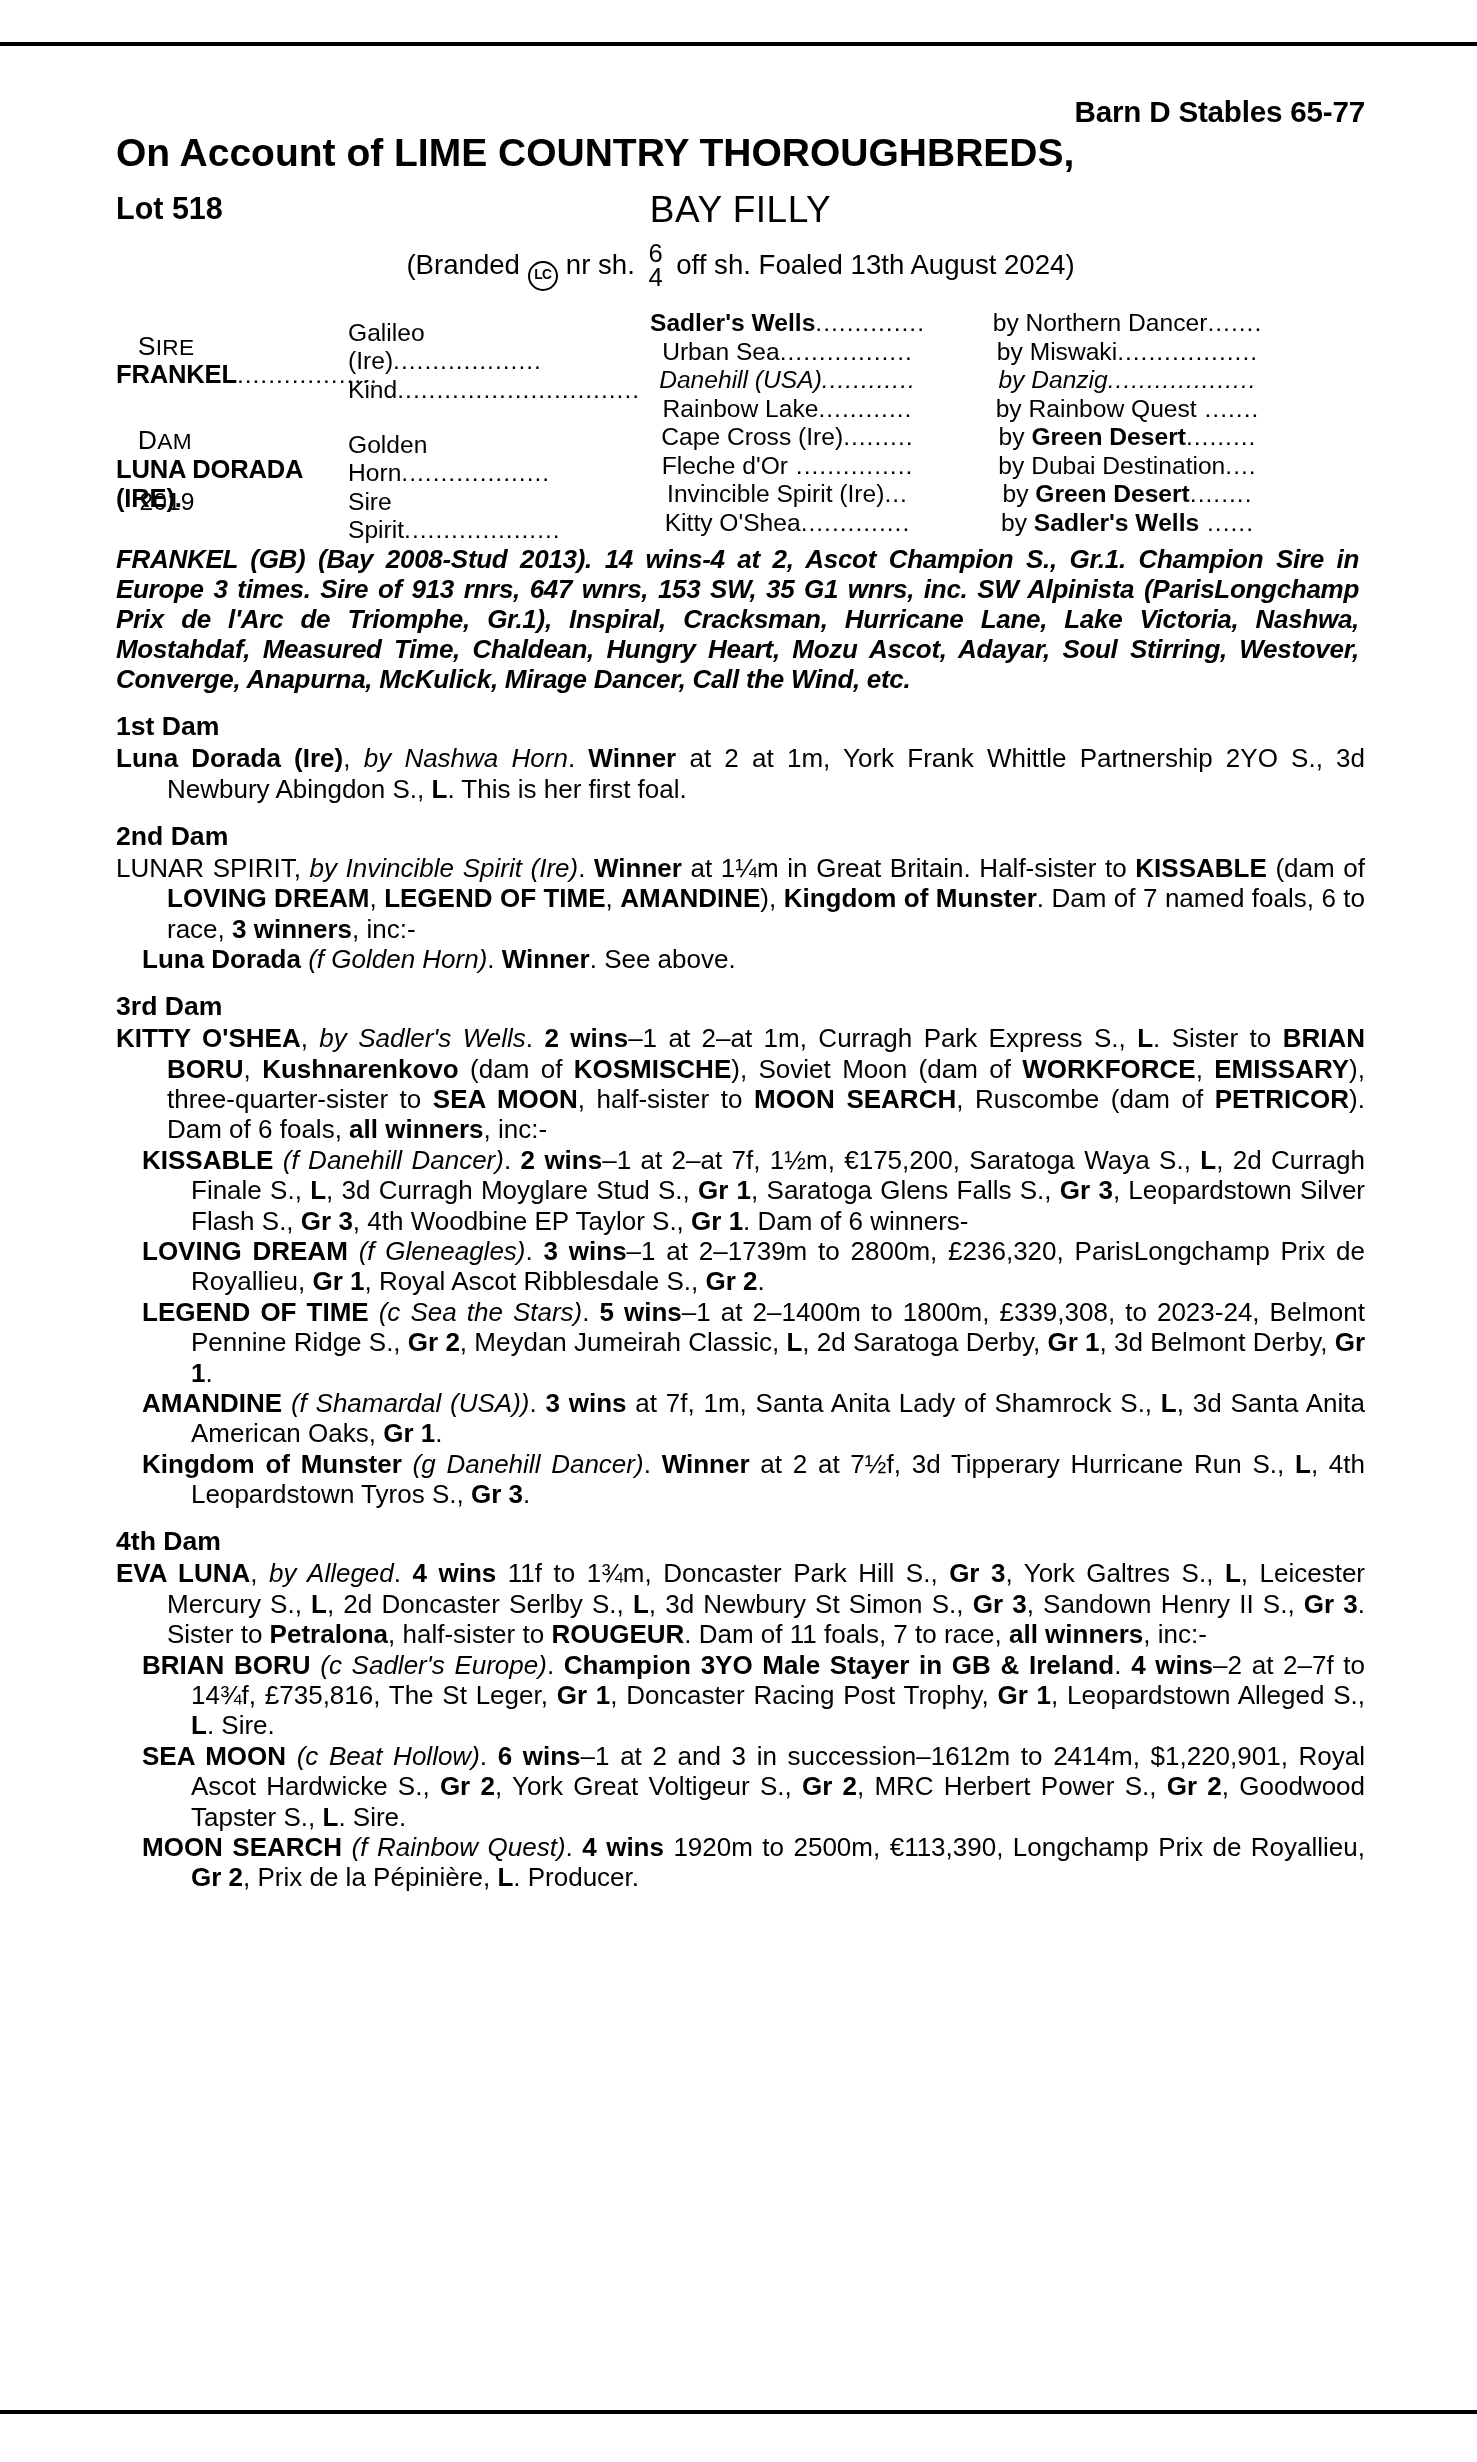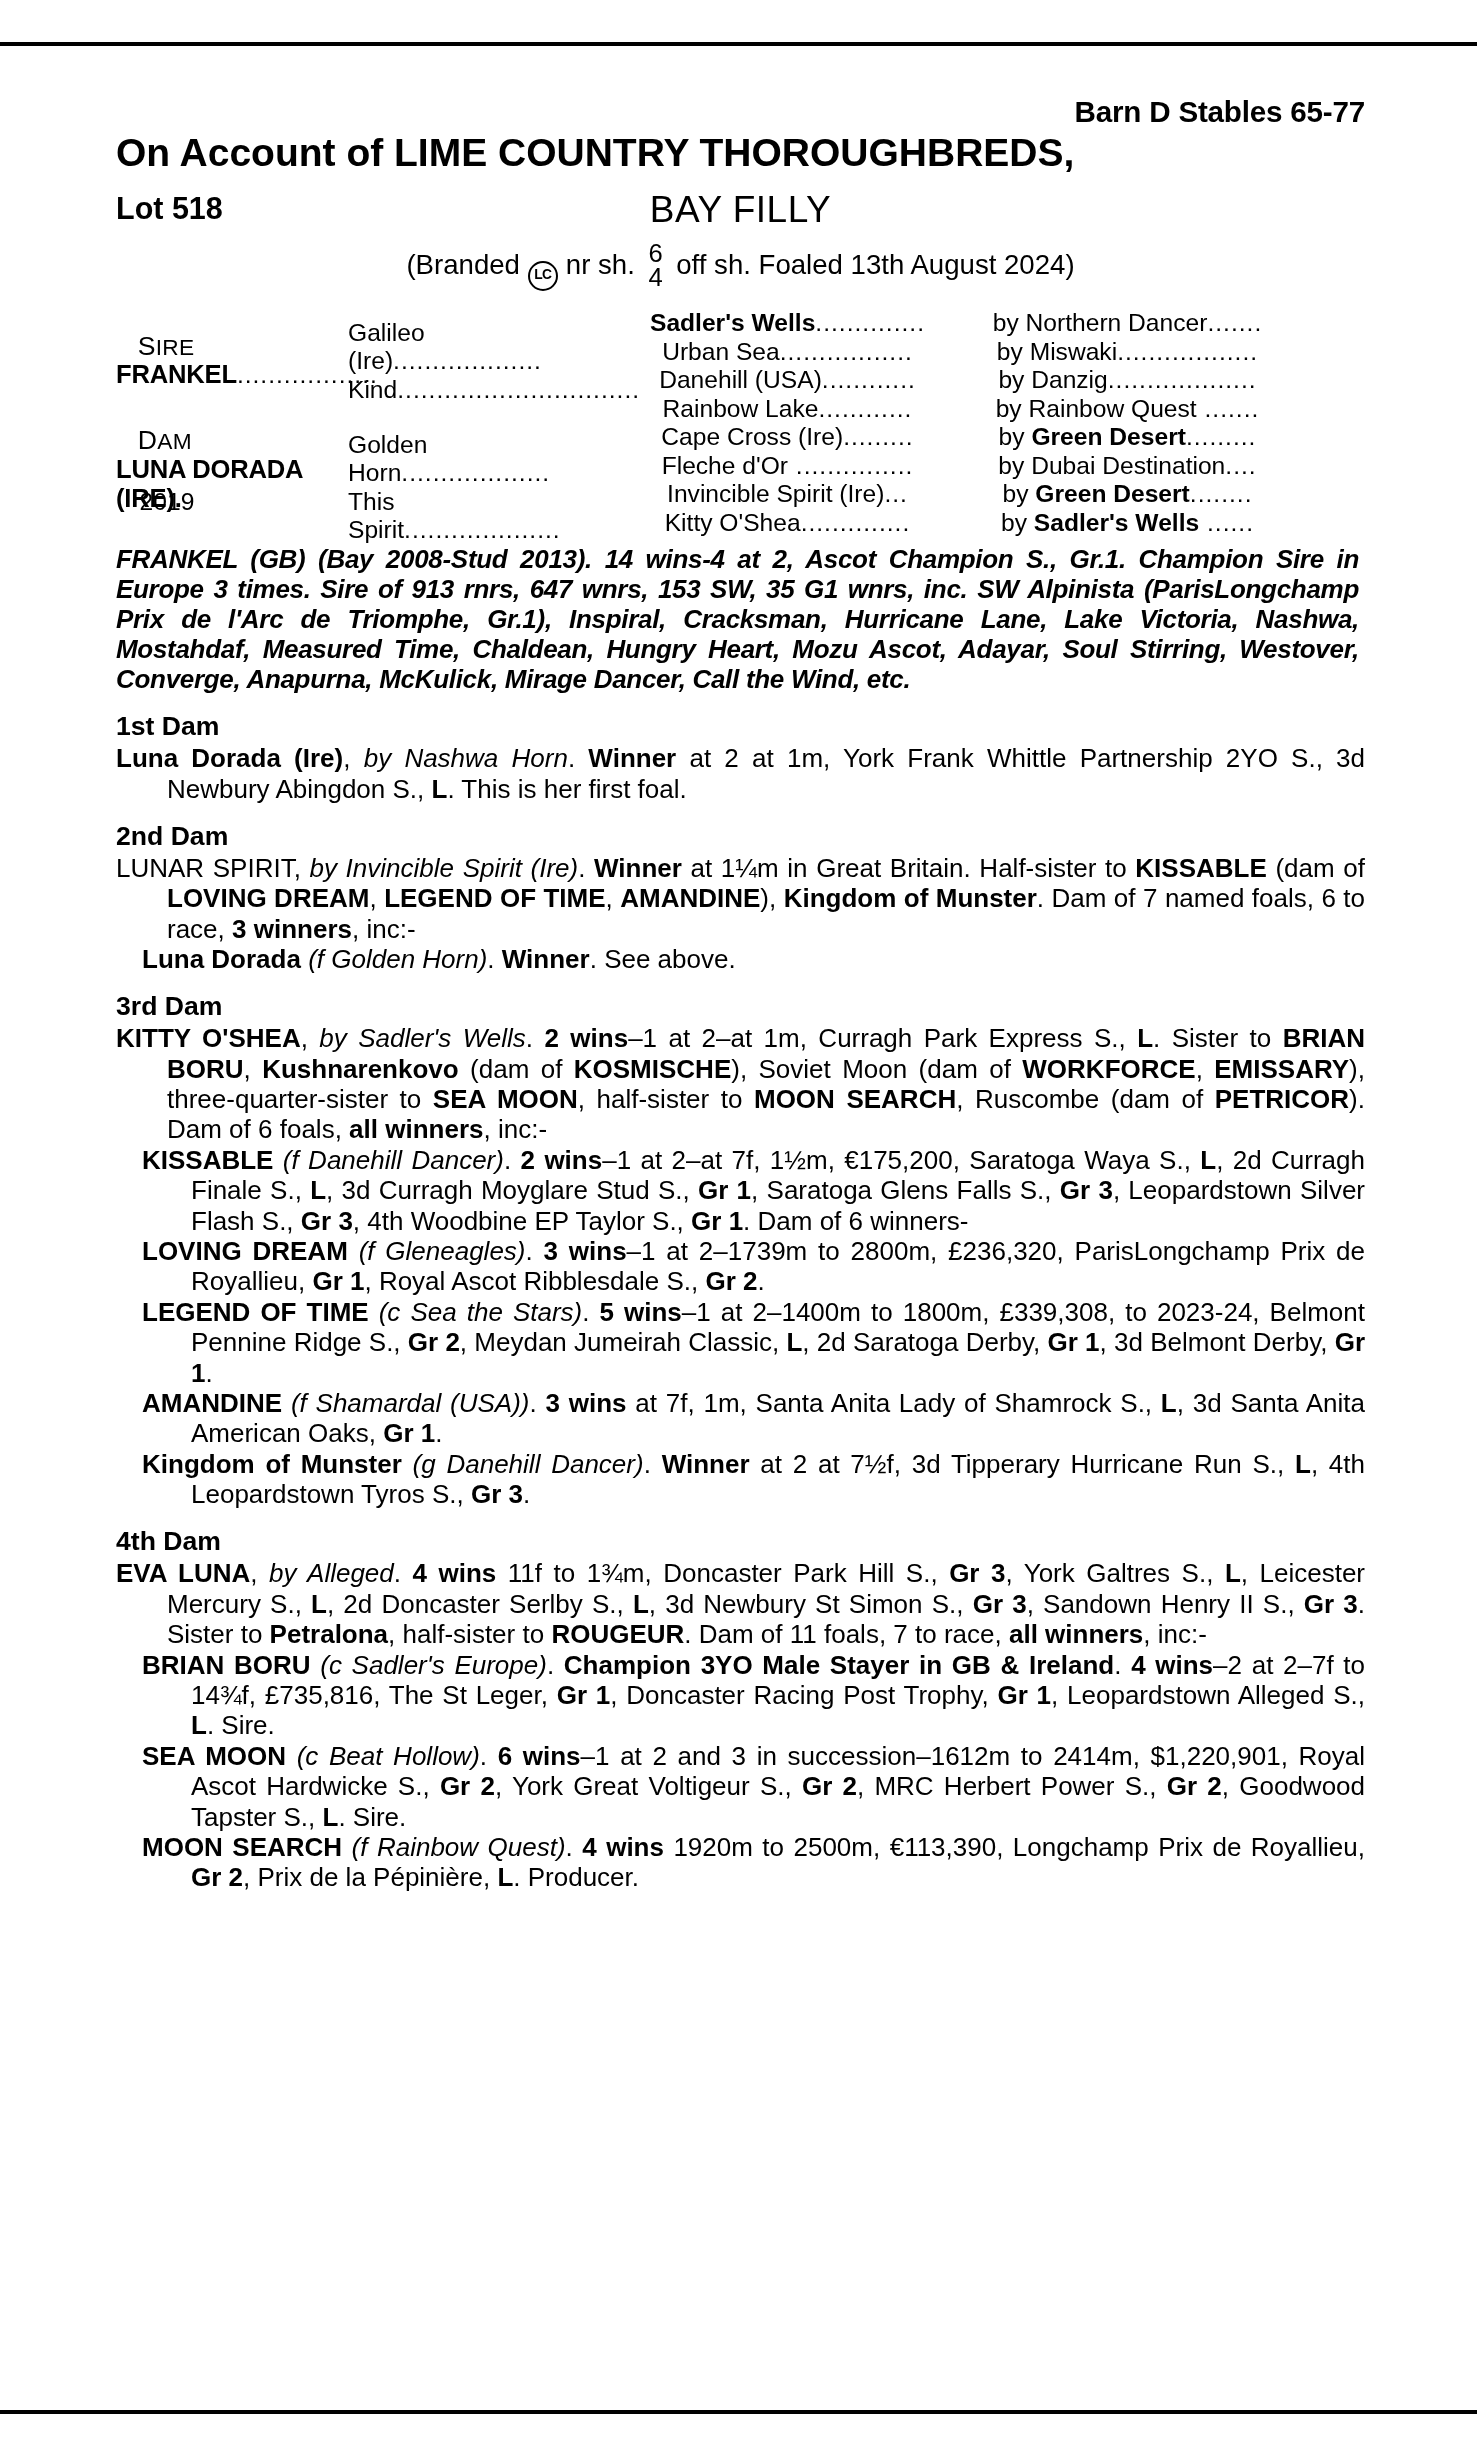--- a/index.html
+++ b/index.html
@@ -271,29 +271,29 @@
         <div class="g2row r1">
           <span>Galileo (Ire)</span><span class="dots">...................</span>
         </div>
         <div class="g2row r2">
           <span>Kind</span><span class="dots">...............................</span>
         </div>
         <div class="g2row r3">
           <span>Golden Horn</span><span class="dots">...................</span>
         </div>
         <div class="g2row r4">
-          <span>This Spirit</span><span class="dots">....................</span>
+          <span>Sire Spirit</span><span class="dots">....................</span>
         </div>
       </div>
 
       <div class="col3">
 
       <div class="g3row" style="top: 0px;"><span class="gname"><span class="b">Sadler's Wells</span><span class="dots">..............</span></span><span class="gby"><span>by </span><span>Northern Dancer</span><span class="dots">.......</span></span></div>
           <div class="g3row" style="top: 28.6px;"><span class="gname"><span>Urban Sea</span><span class="dots">.................</span></span><span class="gby"><span>by </span><span>Miswaki</span><span class="dots">..................</span></span></div>
-          <div class="g3row" style="top: 57px;"><span class="gname"><span>Danehill (USA)</span><span class="dots">............</span></span><span class="gby"><span>by </span><span>Danzig</span><span class="dots">...................</span></span></div>
+          <div class="g3row" style="top: 57px; font-style: italic;"><span class="gname"><span>Danehill (USA)</span><span class="dots">............</span></span><span class="gby"><span>by </span><span>Danzig</span><span class="dots">...................</span></span></div>
           <div class="g3row" style="top: 86px;"><span class="gname"><span>Rainbow Lake</span><span class="dots">............</span></span><span class="gby"><span>by </span><span>Rainbow Quest</span><span class="dots"> .......</span></span></div>
           <div class="g3row" style="top: 114px;"><span class="gname"><span>Cape Cross (Ire)</span><span class="dots">.........</span></span><span class="gby"><span>by </span><span class="b">Green Desert</span><span class="dots">.........</span></span></div>
           <div class="g3row" style="top: 143px;"><span class="gname"><span>Fleche d'Or</span><span class="dots"> ...............</span></span><span class="gby"><span>by </span><span>Dubai Destination</span><span class="dots">....</span></span></div>
           <div class="g3row" style="top: 171px;"><span class="gname"><span>Invincible Spirit (Ire)</span><span class="dots">...</span></span><span class="gby"><span>by </span><span class="b">Green Desert</span><span class="dots">........</span></span></div>
           <div class="g3row" style="top: 200px;"><span class="gname"><span>Kitty O'Shea</span><span class="dots">..............</span></span><span class="gby"><span>by </span><span class="b">Sadler's Wells</span><span class="dots"> ......</span></span></div>
         </div>
 
     </div>
 
     <div class="sire-summary">FRANKEL (GB) (Bay 2008-Stud 2013). 14 wins-4 at 2, Ascot Champion S., Gr.1. Champion Sire in Europe 3 times. Sire of 913 rnrs, 647 wnrs, 153 SW, 35 G1 wnrs, inc. SW Alpinista (ParisLongchamp Prix de l'Arc de Triomphe, Gr.1), Inspiral, Cracksman, Hurricane Lane, Lake Victoria, Nashwa, Mostahdaf, Measured Time, Chaldean, Hungry Heart, Mozu Ascot, Adayar, Soul Stirring, Westover, Converge, Anapurna, McKulick, Mirage Dancer, Call the Wind, etc.</div>

